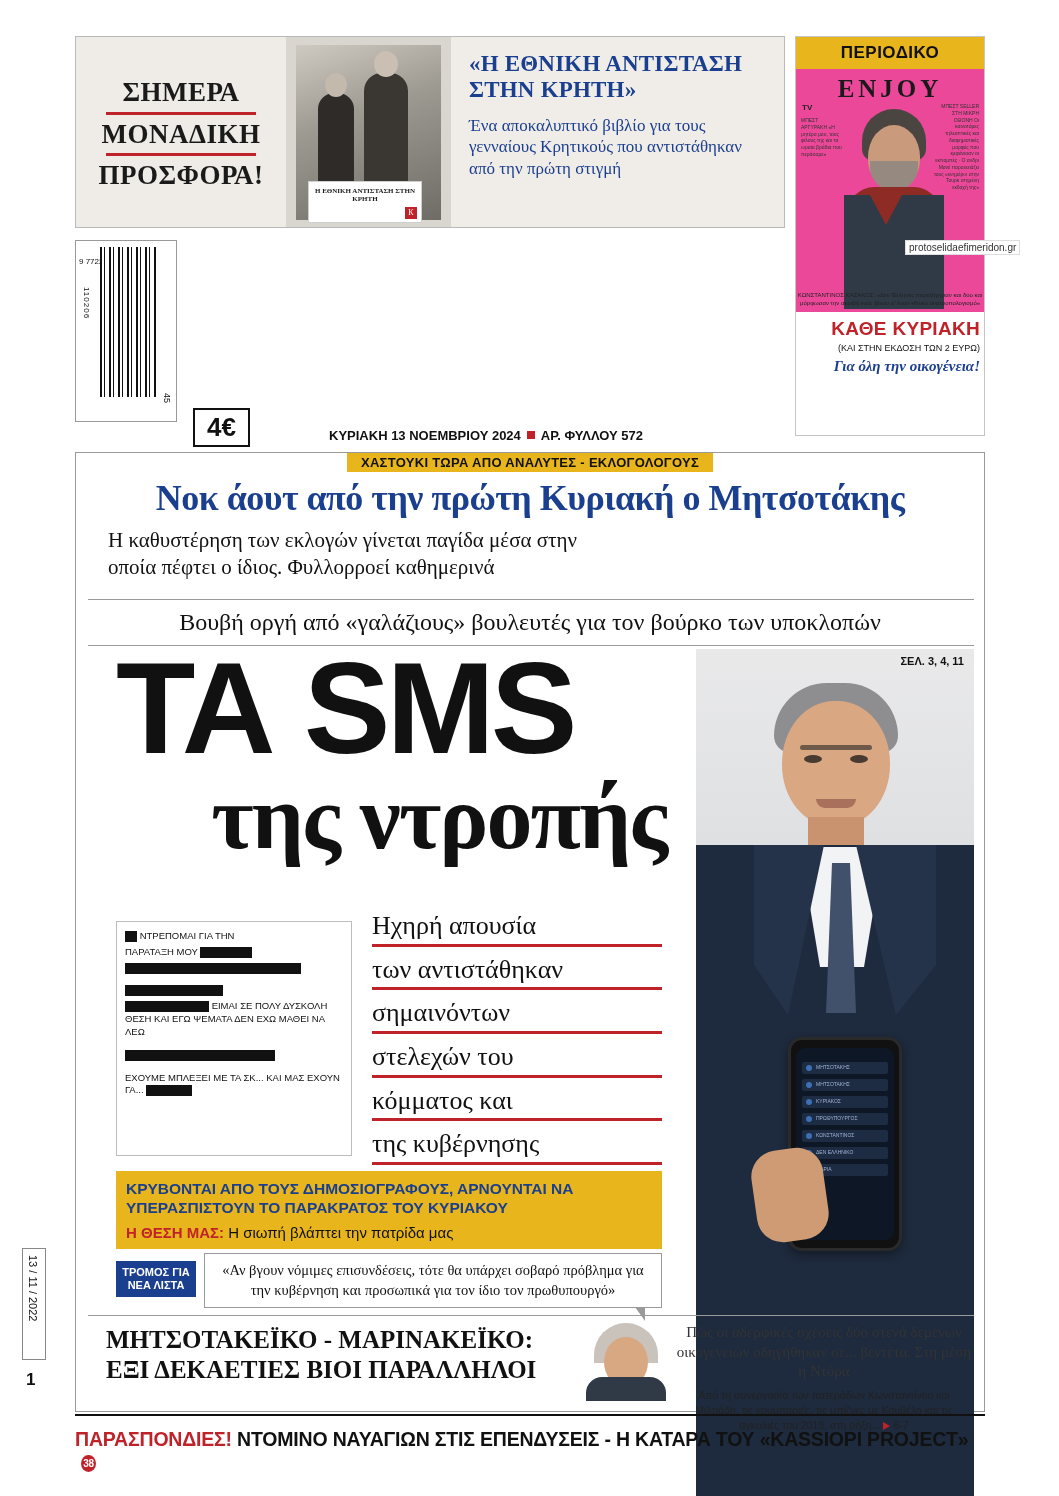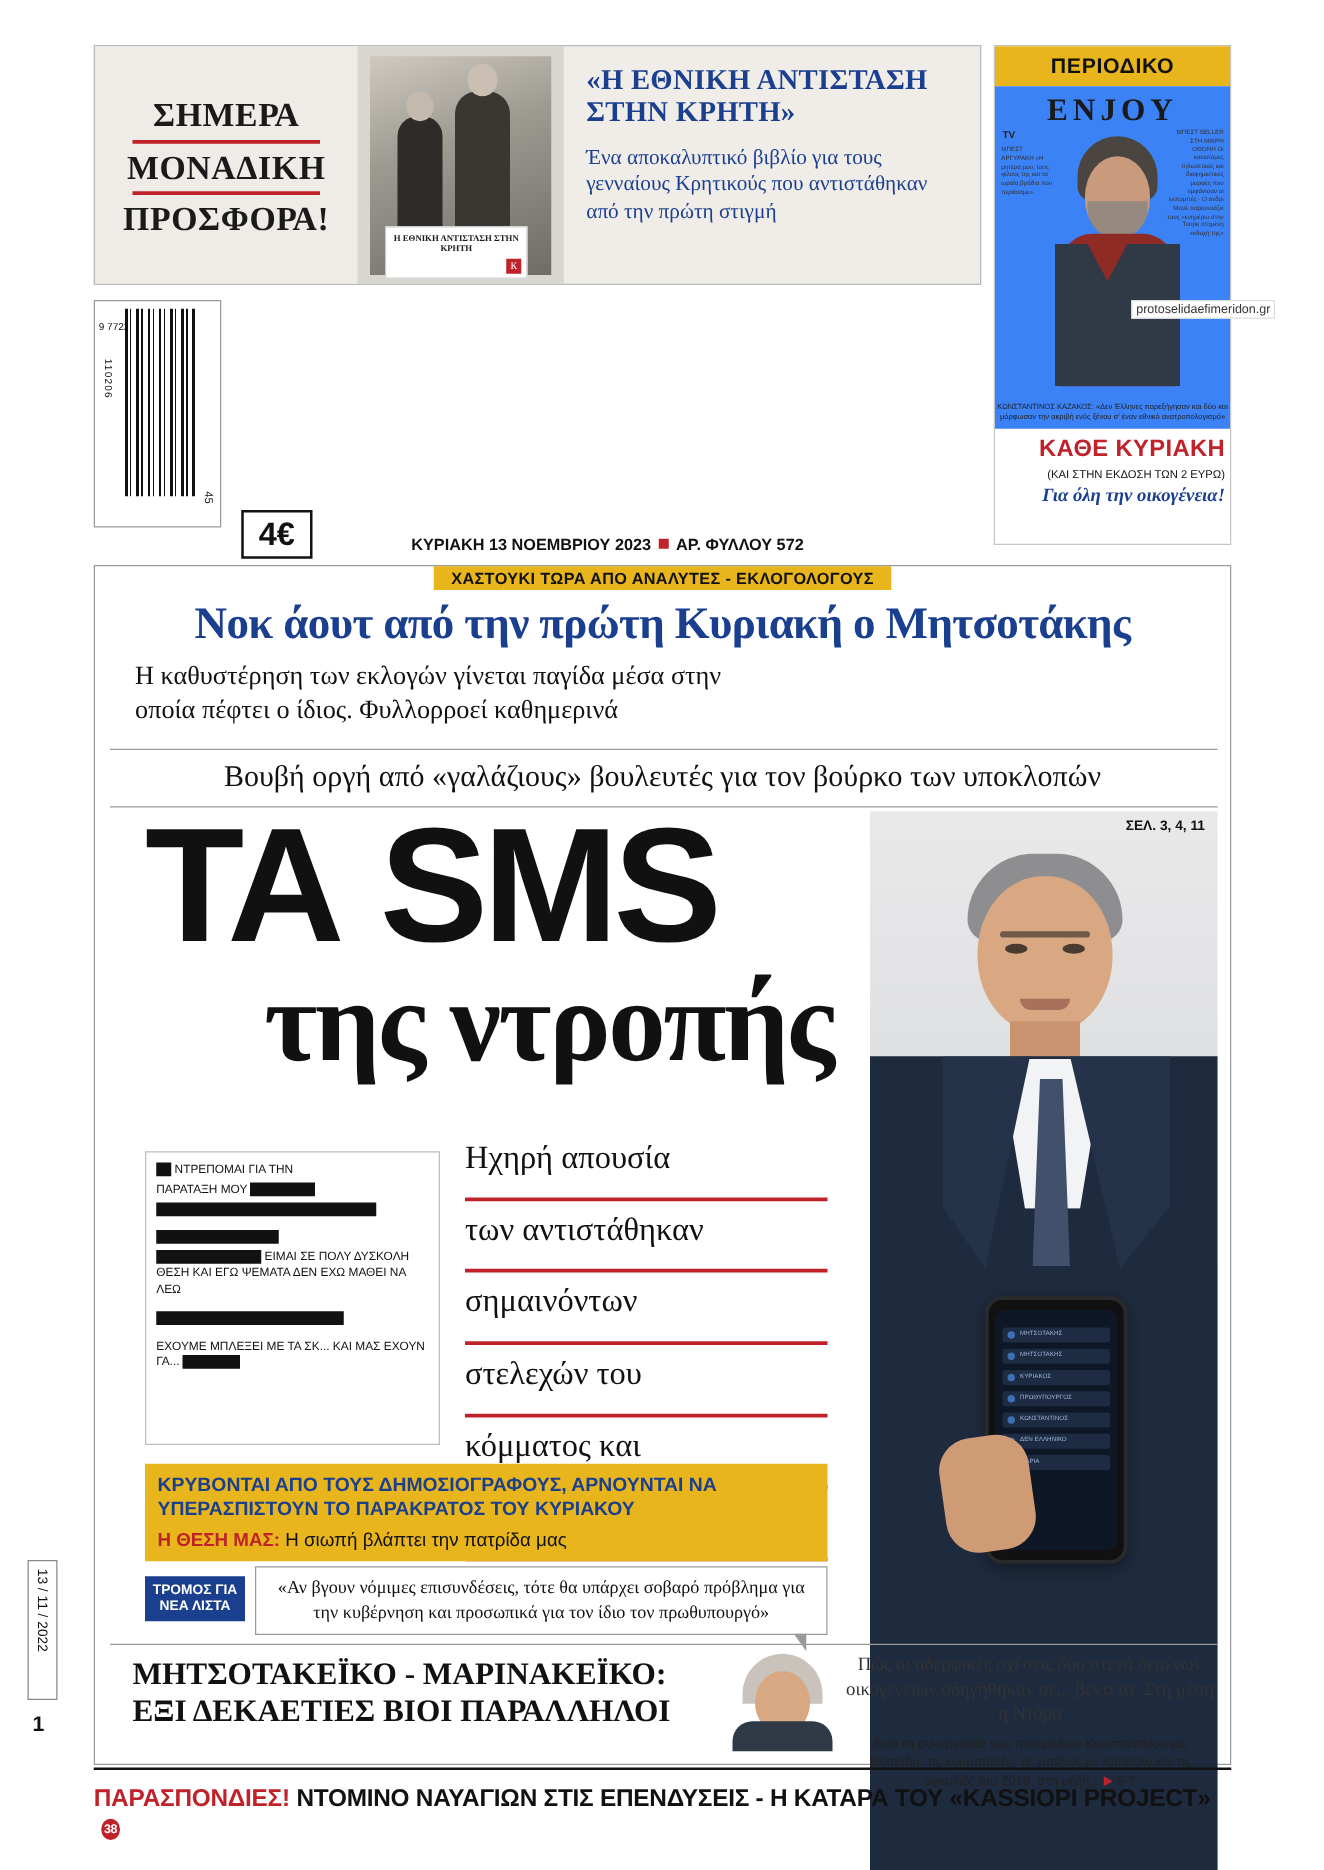--- a/index.html
+++ b/index.html
@@ -21,21 +21,21 @@
   .bookcover .bt{font-size:7px;line-height:1.15;text-align:center;color:#1a1a1a;font-weight:bold;padding-top:5px;}
   .bookcover .bk{position:absolute;right:4px;bottom:3px;width:12px;height:12px;background:#c0222a;color:#fff;font-size:8px;text-align:center;line-height:12px;}
   .promo-right{flex:1;padding:14px 14px 8px 18px;}
   .promo-right .hl{font-family:"Liberation Serif",serif;font-weight:bold;font-size:23px;color:#1b3f8f;line-height:1.12;letter-spacing:.2px;}
   .promo-right .sub{margin-top:12px;font-size:17px;color:#1b3f8f;line-height:1.28;}
 
   
   .magbox{position:absolute;left:795px;top:36px;width:190px;height:400px;border:1px solid #c5c5c5;background:#fff;box-sizing:border-box;}
   .magtop{height:32px;background:#e8b61c;display:flex;align-items:center;justify-content:center;}
   .magtop span{font-family:"Liberation Sans",sans-serif;font-weight:bold;font-size:17px;color:#111;letter-spacing:.5px;}
-  .magcover{position:relative;height:274px;background:#3b82f6;overflow:hidden;}
+  .magcover{position:relative;height:243px;background:#ec4899;overflow:hidden;}
   .magmast{position:absolute;left:0;top:6px;width:100%;text-align:center;font-family:"Liberation Serif",serif;font-weight:bold;font-size:25px;letter-spacing:4px;color:#1a1a1a;}
   .magtv{position:absolute;left:6px;top:34px;font-size:8px;font-weight:bold;color:#222;font-family:"Liberation Sans",sans-serif;}
   .magtxtL{position:absolute;left:5px;top:48px;width:42px;font-size:5px;line-height:1.35;color:#333;font-family:"Liberation Sans",sans-serif;}
   .magtxtR{position:absolute;right:5px;top:34px;width:46px;font-size:5px;line-height:1.35;color:#333;text-align:right;font-family:"Liberation Sans",sans-serif;}
   .magface{position:absolute;left:52px;top:40px;width:92px;height:200px;}
   .magface .hair{position:absolute;left:14px;top:0;width:64px;height:52px;border-radius:32px 32px 12px 12px;background:#4b4541;}
   .magface .head{position:absolute;left:20px;top:16px;width:52px;height:66px;border-radius:26px/32px;background:#c99b7c;}
   .magface .beard{position:absolute;left:22px;top:52px;width:48px;height:30px;border-radius:0 0 24px 24px;background:#8d8681;opacity:.85;}
   .magface .body{position:absolute;left:0;top:78px;width:92px;height:122px;background:#8e2b25;border-radius:26px 26px 0 0;}
   .magface .jacket{position:absolute;left:-4px;top:86px;width:100px;height:114px;background:#2f3a46;clip-path:polygon(0 0,26px 0,42px 30px,58px 0,100px 0,100px 114px,0 114px);}
@@ -98,21 +98,21 @@
   .selpage{position:absolute;right:10px;top:6px;font-family:"Liberation Sans",sans-serif;font-weight:bold;font-size:11px;color:#111;}
 
   
   .smsbox{position:absolute;left:40px;top:468px;width:236px;height:235px;border:1px solid #bdbdbd;background:#fff;padding:8px;box-sizing:border-box;font-family:"Liberation Sans",sans-serif;font-size:9.5px;line-height:1.35;color:#111;}
   .smsbox .blk{height:11px;background:#111;display:inline-block;vertical-align:middle;}
   .smsbox .line{margin-bottom:3px;}
   .smsbox .sep{height:7px;}
 
   
   .redcol{position:absolute;left:296px;top:458px;width:290px;}
-  .redcol .ln{font-family:"Liberation Serif",serif;font-size:26px;color:#111;border-bottom:3px solid #c0222a;padding-bottom:16px;margin-bottom:8px;line-height:1.18;}
+  .redcol .ln{font-family:"Liberation Serif",serif;font-size:26px;color:#111;border-bottom:3px solid #c0222a;padding-bottom:2px;margin-bottom:8px;line-height:1.18;}
 
   
   .yellowbox{position:absolute;left:40px;top:718px;width:546px;background:#e8b61c;padding:8px 10px;box-sizing:border-box;}
   .yellowbox .y1{font-family:"Liberation Sans",sans-serif;font-weight:bold;font-size:15.5px;color:#1b3f8f;line-height:1.25;}
   .yellowbox .y2{margin-top:6px;font-family:"Liberation Sans",sans-serif;font-size:15px;color:#111;}
   .yellowbox .y2 b{color:#c0222a;}
 
   
   .tromos{position:absolute;left:40px;top:808px;width:80px;background:#1b3f8f;color:#fff;font-family:"Liberation Sans",sans-serif;font-weight:bold;font-size:11px;text-align:center;line-height:1.2;padding:5px 3px;box-sizing:border-box;}
   .quote{position:absolute;left:128px;top:800px;width:458px;border:1px solid #9a9a9a;padding:7px 10px;box-sizing:border-box;font-family:"Liberation Serif",serif;font-size:14.5px;line-height:1.35;text-align:center;color:#111;background:#fff;}
@@ -200,21 +200,21 @@
 
   <div class="mastbox">
     <div class="barcode">
       <div class="num">9 772241</div>
       <div class="bars"></div>
       <div class="vleft">110206</div>
       <div class="v45">45</div>
     </div>
     <div class="price">4€</div>
     <div class="issueline">
-      <span>ΚΥΡΙΑΚΗ 13 ΝΟΕΜΒΡΙΟΥ 2023</span><span class="sq"></span><span>ΑΡ. ΦΥΛΛΟΥ 572</span>
+      <span>ΚΥΡΙΑΚΗ 13 ΝΟΕΜΒΡΙΟΥ 2024</span><span class="sq"></span><span>ΑΡ. ΦΥΛΛΟΥ 572</span>
     </div>
   </div>
 
   <div class="mainframe">
     <div class="kicker">
       <span>ΧΑΣΤΟΥΚΙ ΤΩΡΑ ΑΠΟ ΑΝΑΛΥΤΕΣ - ΕΚΛΟΓΟΛΟΓΟΥΣ</span>
     </div>
     <div class="lead-h">Νοκ άουτ από την πρώτη Κυριακή ο Μητσοτάκης</div>
     <div class="lead-sub">Η καθυστέρηση των εκλογών γίνεται παγίδα μέσα στην οποία πέφτει ο ίδιος. Φυλλορροεί καθημερινά</div>
     <div class="rule-thin"></div>

